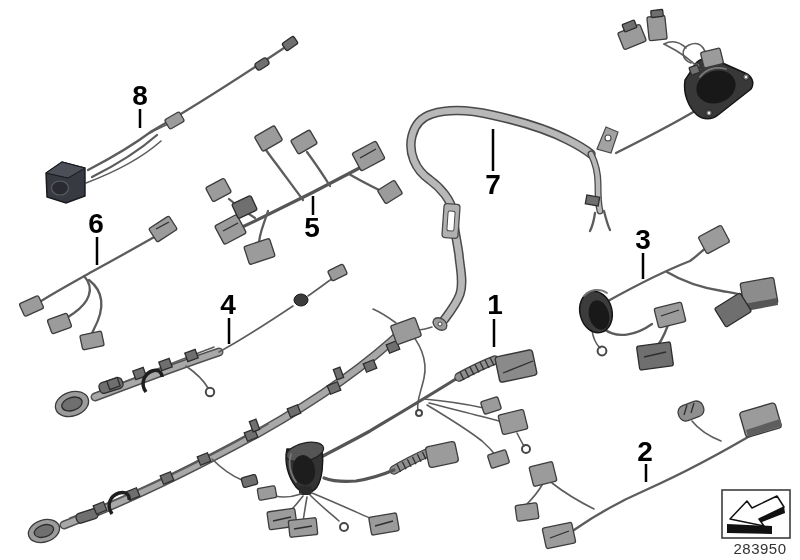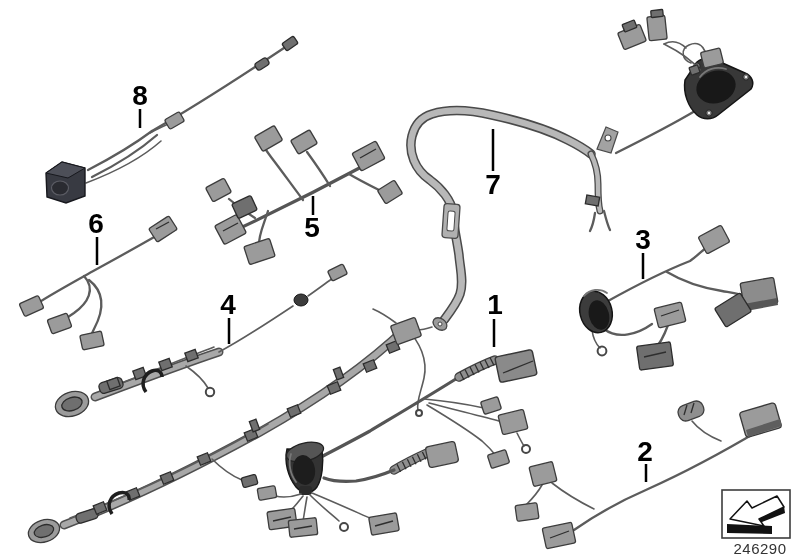--- a/index.html
+++ b/index.html
@@ -299,14 +299,14 @@
 
   <div class="callout c1">1</div>
   <div class="callout c2">2</div>
   <div class="callout c3">3</div>
   <div class="callout c4">4</div>
   <div class="callout c5">5</div>
   <div class="callout c6">6</div>
   <div class="callout c7">7</div>
   <div class="callout c8">8</div>
 
-  <div class="part-number pn">246290</div>
+  <div class="part-number pn">283950</div>
 </div>
 
 </body></html>

